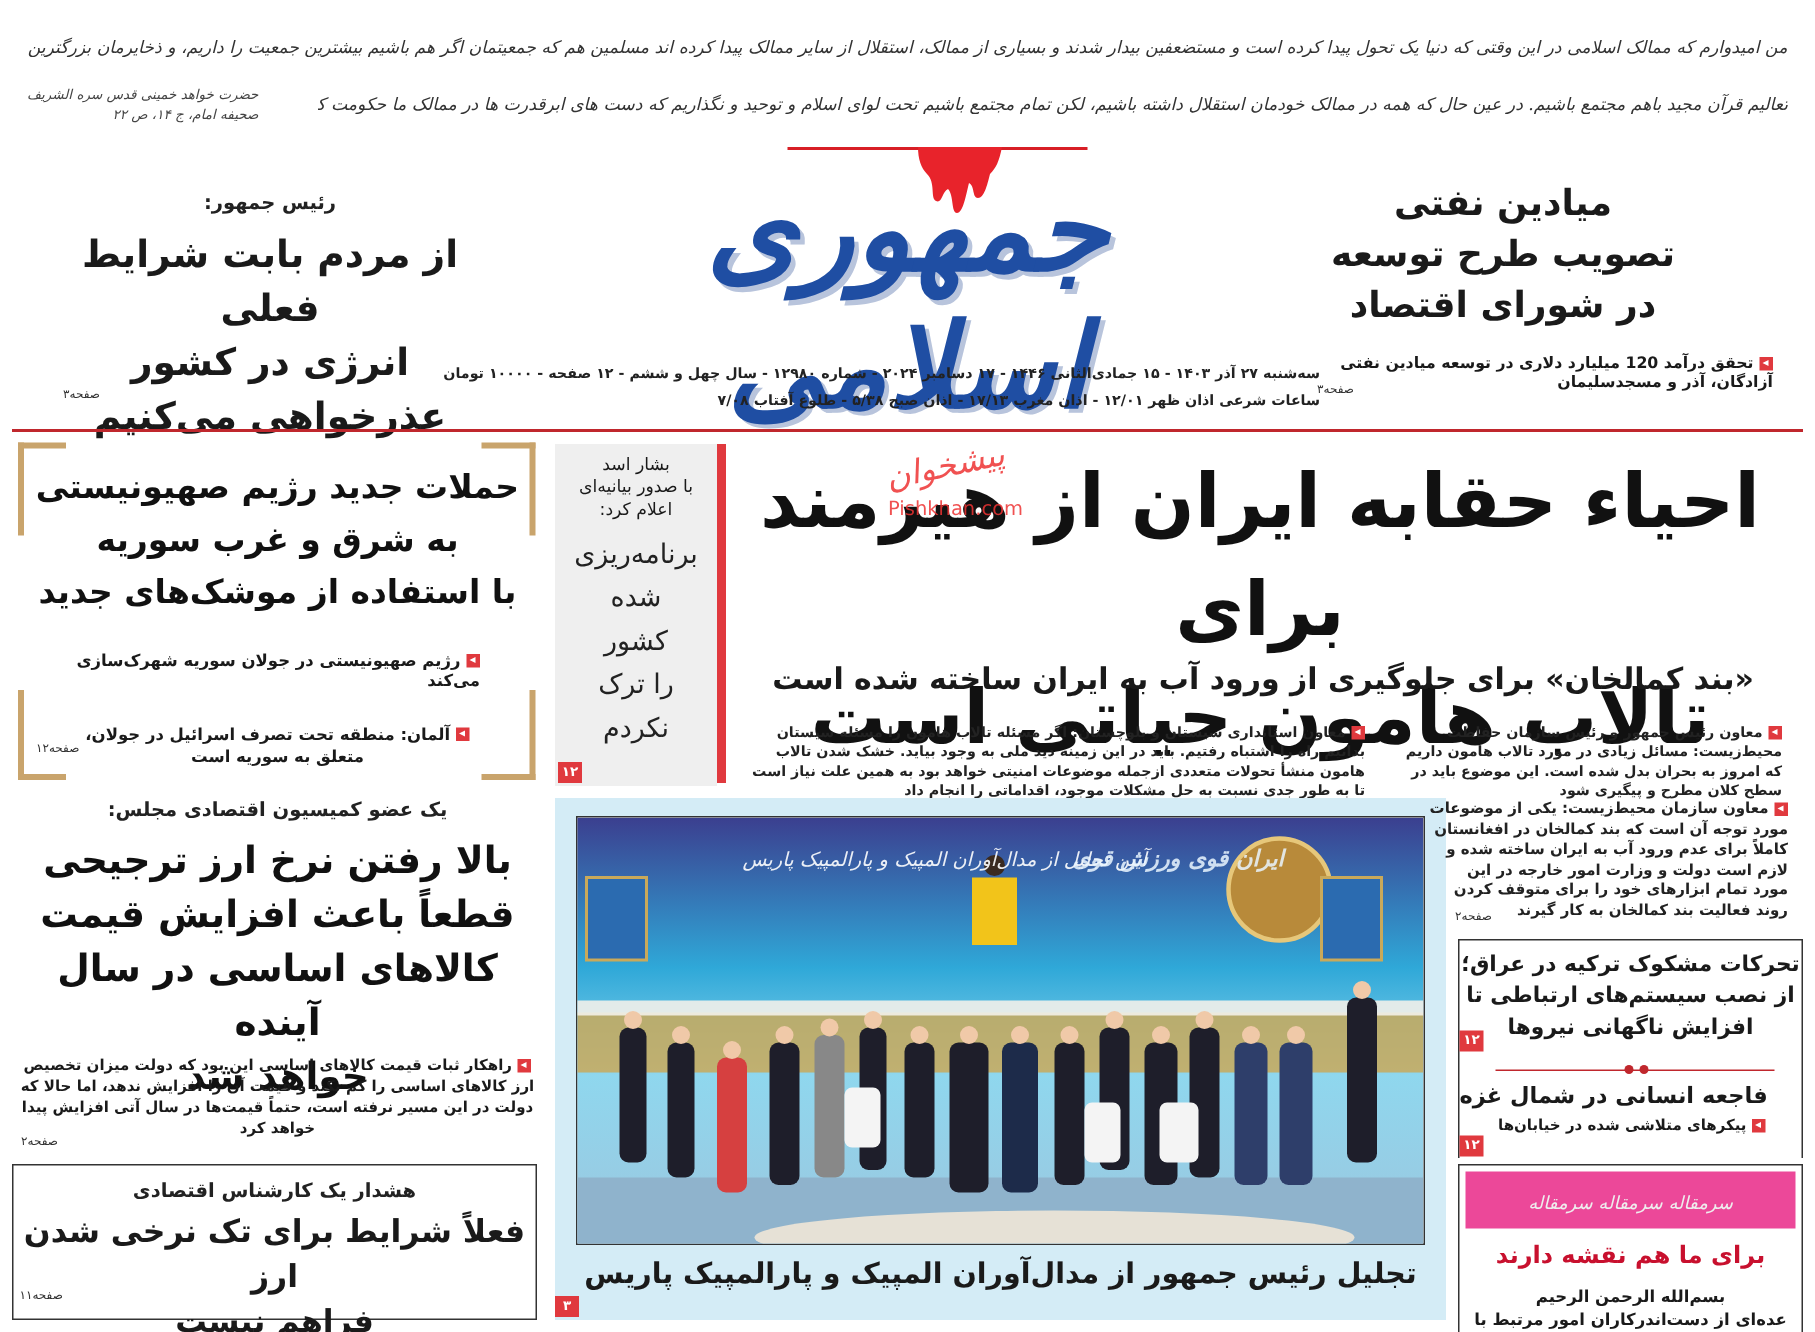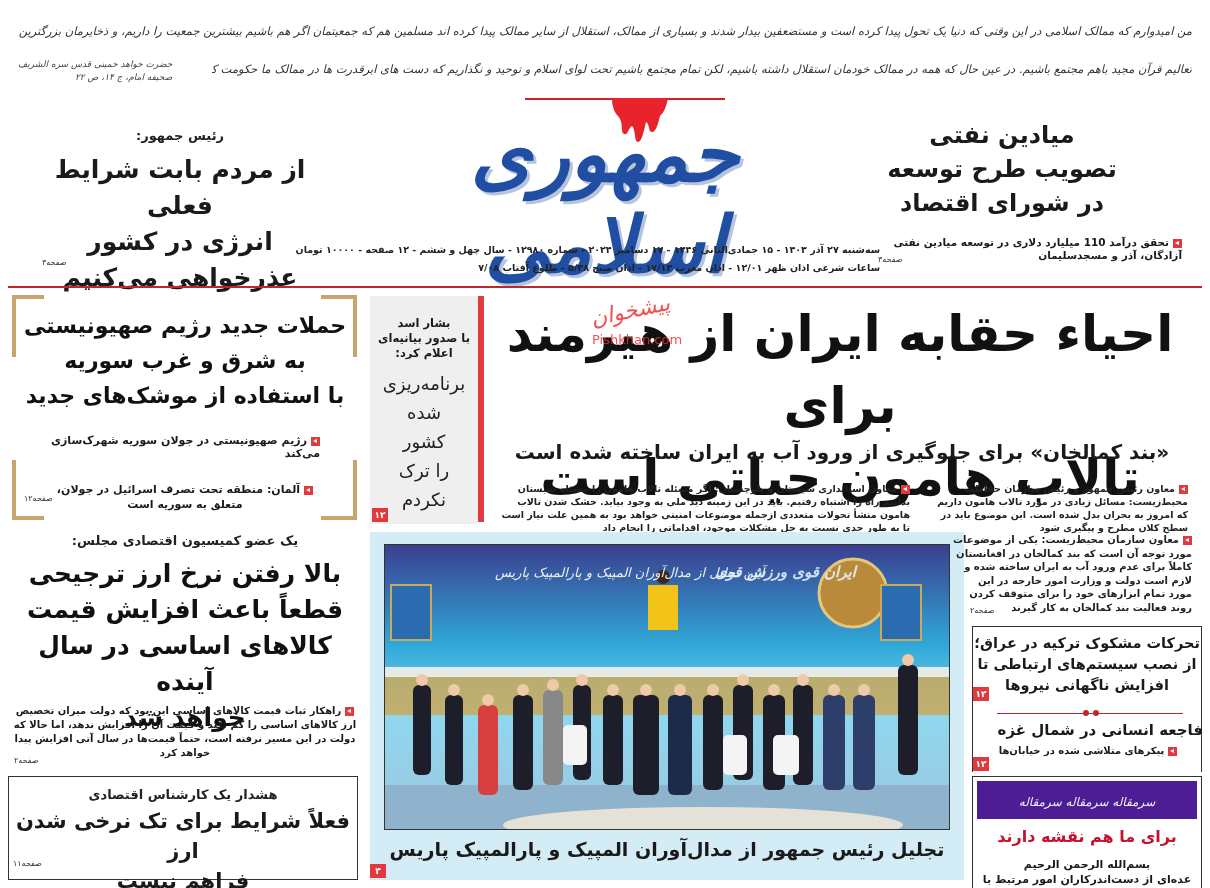--- a/index.html
+++ b/index.html
@@ -55,21 +55,21 @@
 </div>
 <div class="dateline" style="top:244px;">سه‌شنبه ۲۷ آذر ۱۴۰۳ - ۱۵ جمادی‌الثانی ۱۴۴۶ - ۱۷ دسامبر ۲۰۲۴ - شماره ۱۲۹۸۰ - سال چهل و ششم - ۱۲ صفحه - ۱۰۰۰۰ تومان</div>
 <div class="dateline" style="top:262px; letter-spacing:0.6px;">ساعات شرعی  اذان ظهر ۱۲/۰۱ - اذان مغرب ۱۷/۱۳ - اذان صبح ۵/۳۸ - طلوع آفتاب ۷/۰۸</div>
 
 <div class="side-head" style="right:78px; top:118px; width:260px; font-size:24px; line-height:34px;">
   <div>میادین نفتی</div>
   <div>تصویب طرح توسعه</div>
   <div>در شورای اقتصاد</div>
 </div>
 <div class="abs" style="right:28px; top:236px; width:330px; font-size:10.5px; font-weight:bold; text-align:right; line-height:13px;">
-  <span class="bullet"></span><span>تحقق درآمد 110 میلیارد دلاری در توسعه میادین نفتی آزادگان، آذر و مسجدسلیمان</span>
+  <span class="bullet"></span><span>تحقق درآمد 120 میلیارد دلاری در توسعه میادین نفتی آزادگان، آذر و مسجدسلیمان</span>
 </div>
 <div class="page-ref" style="left:878px; top:255px;">صفحه۳</div>
 
 <div class="abs kicker" style="left:100px; top:128px; width:160px;">رئیس جمهور:</div>
 <div class="side-head" style="left:30px; top:152px; width:300px; font-size:25px; line-height:36px;">
   <div>از مردم بابت شرایط فعلی</div>
   <div>انرژی در کشور</div>
   <div>عذرخواهی می‌کنیم</div>
 </div>
 <div class="page-ref" style="left:42px; top:258px;">صفحه۳</div>
@@ -86,21 +86,21 @@
 
 <div class="abs small-text" style="right:22px; top:482px; width:265px; font-size:9.5px; line-height:13px; font-weight:bold;">
   <span class="bullet"></span><span>معاون رئیس جمهور و رئیس سازمان حفاظت محیط‌زیست: مسائل زیادی در مورد تالاب هامون داریم که امروز به بحران بدل شده است. این موضوع باید در سطح کلان مطرح و پیگیری شود</span>
 </div>
 <div class="abs small-text" style="right:300px; top:482px; width:410px; font-size:9.5px; line-height:13px; font-weight:bold;">
   <span class="bullet"></span><span>معاون استانداری سیستان و بلوچستان: اگر مسئله تالاب هامون را مسئله سیستان بدانیم راه را اشتباه رفتیم. باید در این زمینه دید ملی به وجود بیاید. خشک شدن تالاب هامون منشأ تحولات متعددی ازجمله موضوعات امنیتی خواهد بود به همین علت نیاز است تا به طور جدی نسبت به حل مشکلات موجود، اقداماتی را انجام داد</span>
 </div>
 <div class="abs" style="left:478px; top:296px; width:6px; height:226px; background:#e0393e;"></div>
 
 <div class="abs" style="left:370px; top:296px; width:108px; height:228px; background:#efefef;">
-  <div style="margin-top:20px; font-size:11.5px; font-weight:bold; text-align:center; line-height:15px;">
+  <div style="margin-top:6px; font-size:11.5px; font-weight:normal; text-align:center; line-height:15px;">
     <div>بشار اسد</div>
     <div>با صدور بیانیه‌ای</div>
     <div>اعلام کرد:</div>
   </div>
   <div style="margin-top:8px; font-size:18px; text-align:center; line-height:29px; color:#222;">
     <div>برنامه‌ریزی</div>
     <div>شده</div>
     <div>کشور</div>
     <div>را ترک</div>
     <div>نکردم</div>
@@ -224,29 +224,29 @@
 <div class="abs" style="left:972px; top:626px; width:230px; height:146px; border:1px solid #333; border-bottom:none;">
   <div style="margin-top:6px; text-align:center; font-size:14.5px; font-weight:bold; line-height:21px;">
     <div>تحرکات مشکوک ترکیه در عراق؛</div>
     <div>از نصب سیستم‌های ارتباطی تا</div>
     <div>افزایش ناگهانی نیروها</div>
   </div>
   <div class="page-badge" style="left:0; top:60px;">۱۲</div>
   <div class="abs" style="left:24px; top:86px; width:186px; height:1px; background:#c0272d;"></div>
   <div class="abs" style="left:110px; top:83px; width:6px; height:6px; border-radius:3px; background:#c0272d;"></div>
   <div class="abs" style="left:120px; top:83px; width:6px; height:6px; border-radius:3px; background:#c0272d;"></div>
-  <div class="abs" style="left:0; top:94px; width:230px; text-align:right; font-size:15px; font-weight:bold;">فاجعه انسانی در شمال غزه</div>
+  <div class="abs" style="left:0; top:94px; width:230px; text-align:left; font-size:15px; font-weight:bold;">فاجعه انسانی در شمال غزه</div>
   <div class="abs" style="left:0; top:118px; width:230px; text-align:center; font-size:10px; font-weight:bold;">
     <span class="bullet"></span><span>پیکرهای متلاشی شده در خیابان‌ها</span>
   </div>
   <div class="page-badge" style="left:0; top:130px;">۱۲</div>
 </div>
 
 <div class="abs" style="left:972px; top:776px; width:230px; height:112px; border:1px solid #333; border-bottom:none; overflow:hidden;">
-  <div style="height:38px; background:#4c1d95; margin:4px 4px 0 4px; position:relative; overflow:hidden;">
+  <div style="height:38px; background:#ec4899; margin:4px 4px 0 4px; position:relative; overflow:hidden;">
     <div style="position:absolute; inset:0; color:#eee; font-family:'DejaVu Serif', serif; font-style:italic; font-size:12px; white-space:nowrap; padding-top:14px; letter-spacing:6px; text-align:center;">
       <span>سرمقاله</span>
       <span>سرمقاله</span>
       <span>سرمقاله</span>
     </div>
   </div>
   <div style="margin-top:8px; text-align:center; font-size:16px; font-weight:bold; color:#c8102e;">برای ما هم نقشه دارند</div>
   <div style="margin-top:12px; text-align:center; font-size:11px; font-weight:bold;">بسم‌الله الرحمن الرحیم</div>
   <div style="margin-top:2px; text-align:center; font-size:11px; font-weight:bold;">عده‌ای از دست‌اندرکاران امور مرتبط با</div>
 </div>

